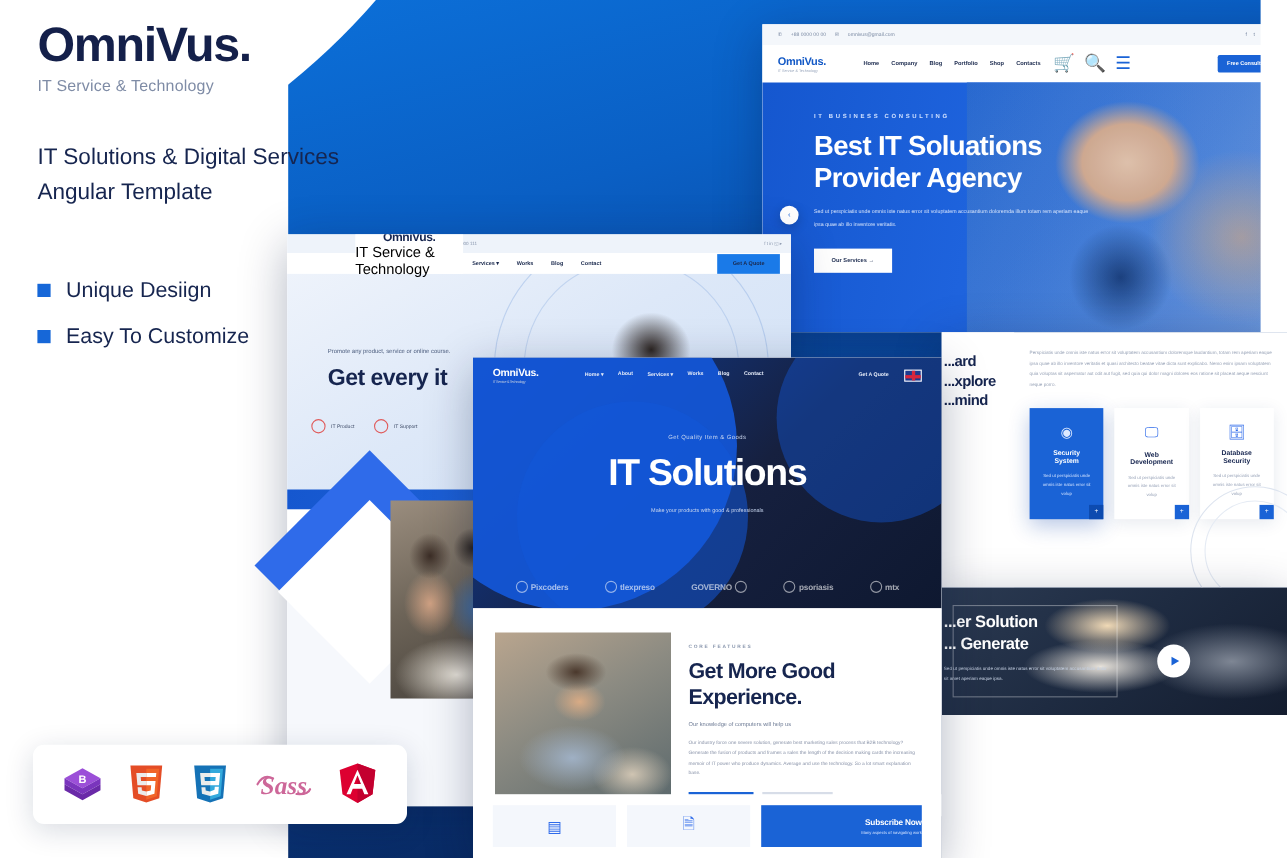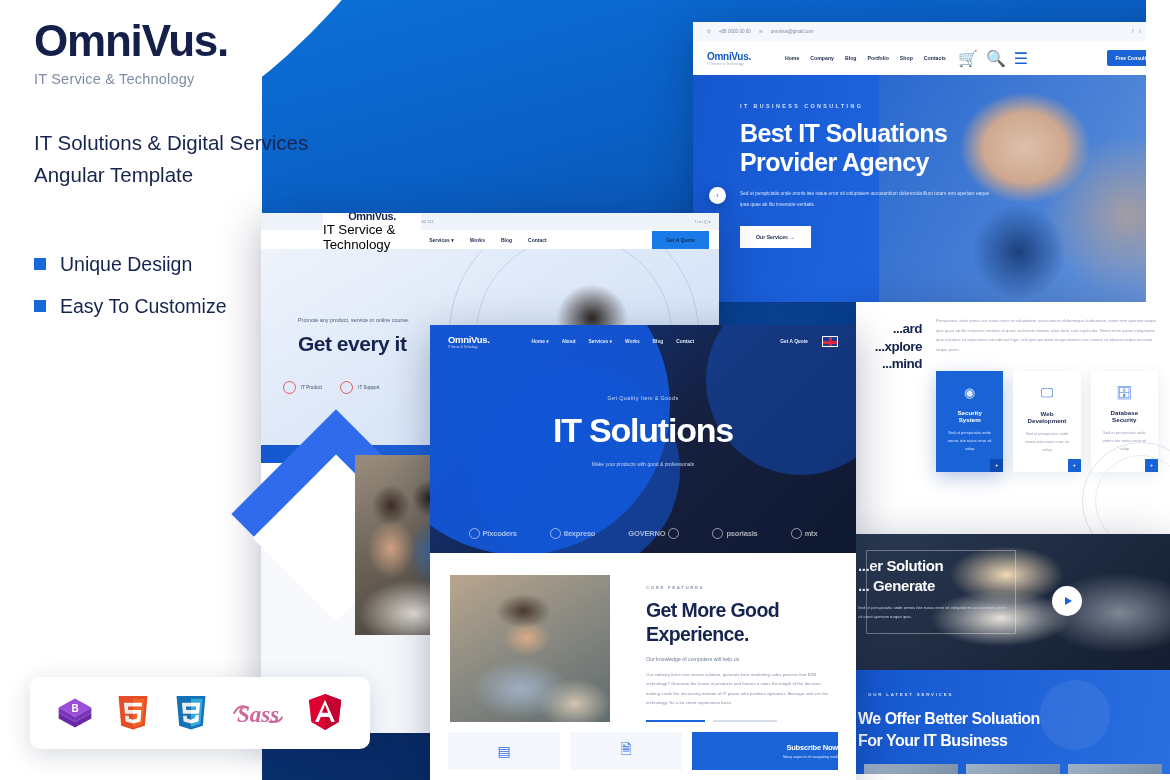--- a/index.html
+++ b/index.html
@@ -193,21 +193,21 @@
 
   .c-feature{ position:relative; background:#fff; padding:22px 20px 0 20px; display:flex; gap:16px;}
   .c-feat-img{ width:160px; height:150px; flex:none;
     background:
       radial-gradient(ellipse 24% 16% at 46% 24%, #4a382c 0%, rgba(74,56,44,0) 72%),
       radial-gradient(ellipse 20% 16% at 48% 42%, #d8ab85 0%, rgba(216,171,133,0) 74%),
       radial-gradient(ellipse 40% 26% at 44% 76%, #9fb0c4 0%, rgba(159,176,196,0) 76%),
       radial-gradient(ellipse 30% 22% at 78% 86%, #cfc4b2 0%, rgba(207,196,178,0) 76%),
       linear-gradient(150deg,#b9a58e 0%,#8c8b82 45%,#5d6a6d 100%);
   }
-  .c-feat-copy{ flex:1; padding-top:10px;margin-left:20px;}
+  .c-feat-copy{ flex:1; padding-top:10px;}
   .c-feat-kicker{ font-size:4.4px; letter-spacing:1.6px; color:#8a97ae; font-weight:700; text-transform:uppercase;}
   .c-feat-h{ margin-top:9px; font-size:19.5px; line-height:1.22; font-weight:700; color:#16254f; letter-spacing:-.6px;}
   .c-feat-sub{ margin-top:9px; font-size:5.2px; color:#6c7a94;}
   .c-feat-p{ margin-top:8px; font-size:4.4px; line-height:2.15; color:#8892a8;}
   .c-feat-btns{ margin-top:13px; display:flex; gap:8px;}
   .btn-primary{ background:#1a63d6; color:#fff; font-size:5px; font-weight:700; padding:8px 16px;}
   .btn-muted{ background:#d7dde8; color:#6f7c93; font-size:5px; font-weight:700; padding:8px 16px;}
 
   .c-bottom{ position:absolute; left:0; bottom:0; width:100%; height:58px;
              display:flex; gap:10px; padding:10px 18px; background:#fff;}
@@ -215,21 +215,21 @@
            color:#2f6bea; }
   .c-subscribe{ flex:1.3; background:#1a63d6; color:#fff; display:flex; flex-direction:column;
                 align-items:flex-end; justify-content:center; }
   .c-subscribe b{ font-size:7.5px; letter-spacing:-.2px;}
   .c-subscribe span{ font-size:3.8px; margin-top:3px; color:#cfe0ff;}
 
   
   .mock-r{ left:856px; top:302px; width:314px; height:232px; z-index:4; background:#fff;}
   .r-split{ display:flex; height:100%; }
   .r-left{ width:66px; background:#fff; padding:18px 0 0 0;}
-  .r-h{ font-size:13.5px; line-height:1.3; font-weight:700; color:#16254f; letter-spacing:-.5px; padding-left:2px;text-align:right;}
+  .r-h{ font-size:13.5px; line-height:1.3; font-weight:700; color:#16254f; letter-spacing:-.5px; padding-left:2px;}
   .r-right{ flex:1; padding:14px 12px 0 14px;}
   .r-p{ font-size:4.2px; line-height:2.3; color:#97a2b6;}
   .r-cards{ display:flex; gap:10px; margin-top:16px;}
   .r-card{ flex:1; padding:14px 10px 18px; position:relative; background:#fff;
            box-shadow:0 3px 14px rgba(20,50,100,.10);}
   .r-card.active{ background:#1a63d6; box-shadow:0 6px 18px rgba(20,70,170,.30);}
   .r-card .ic{ font-size:13px; color:#2f6bea; display:block; text-align:center; margin-bottom:9px;}
   .r-card.active .ic{ color:#dce9ff; }
   .r-card .t{ font-size:6.2px; font-weight:700; color:#16254f; text-align:center;}
   .r-card.active .t{ color:#fff; }
@@ -238,21 +238,21 @@
   .r-card .corner{ position:absolute; right:0; bottom:0; width:13px; height:13px;
                    background:#1a63d6; color:#fff; font-size:6px;
                    display:flex; align-items:center; justify-content:center;}
   .r-card.active .corner{ background:#0d4bb0;}
   .r-rings{ position:absolute; right:-30px; bottom:-26px; width:118px; height:118px;
             border-radius:50%; border:1px solid #dde4ef; pointer-events:none;}
   .r-rings:after{ content:""; position:absolute; inset:12px; border-radius:50%; border:1px solid #e5ebf4;}
 
   
   .mock-br{ left:856px; top:534px; width:314px; height:246px; z-index:4;}
-  .br-video{ position:relative; height:136px;
+  .br-video{ position:relative; height:116px;
     background:
       radial-gradient(ellipse 26% 30% at 48% 30%, #f0d9b6 0%, rgba(240,217,182,0) 70%),
       radial-gradient(ellipse 30% 28% at 46% 62%, #e7e2da 0%, rgba(231,226,218,0) 74%),
       radial-gradient(ellipse 34% 40% at 84% 58%, #7e8694 0%, rgba(126,134,148,0) 74%),
       linear-gradient(140deg,#2b3a52 0%,#1e2b41 50%,#141d2f 100%);
   }
   .br-box{ position:absolute; left:10px; top:16px; width:150px; height:84px;
            border:1px solid rgba(255,255,255,.35);}
   .br-h{ position:absolute; left:2px; top:22px; width:180px; font-size:15px; line-height:1.3;
          font-weight:700; color:#fff; letter-spacing:-.4px;}
@@ -425,33 +425,20 @@
 <div class="mock mock-br">
   <div class="br-video">
     <div class="br-box"></div>
     <div class="br-h">
       <div>...er Solution</div>
       <div>... Generate</div>
     </div>
     <div class="br-p">Sed ut perspiciatis unde omnis iste natus error sit voluptatem accusantium dolor sit amet aperiam eaque ipsa.</div>
     <div class="br-play">
       <i></i>
-    </div>
-  </div>
-  <div class="br-band">
-    <div class="orb"></div>
-    <div class="br-kicker">Our Latest Services</div>
-    <div class="br-h2">
-      <div>We Offer Better Soluation</div>
-      <div>For Your IT Business</div>
-    </div>
-    <div class="br-cards">
-      <div class="br-card"></div>
-      <div class="br-card"></div>
-      <div class="br-card"></div>
     </div>
   </div>
 </div>
 
 <div class="mock mock-c">
   <div class="c-hero">
     <div class="c-blob" style="left:-60px; top:-70px; width:300px; height:300px;"></div>
     <div class="c-blob" style="left:40px; top:40px; width:210px; height:210px; opacity:.55;"></div>
     <div class="c-blob" style="right:-40px; top:-40px; width:190px; height:190px; opacity:.42;"></div>
     <div class="c-nav">

